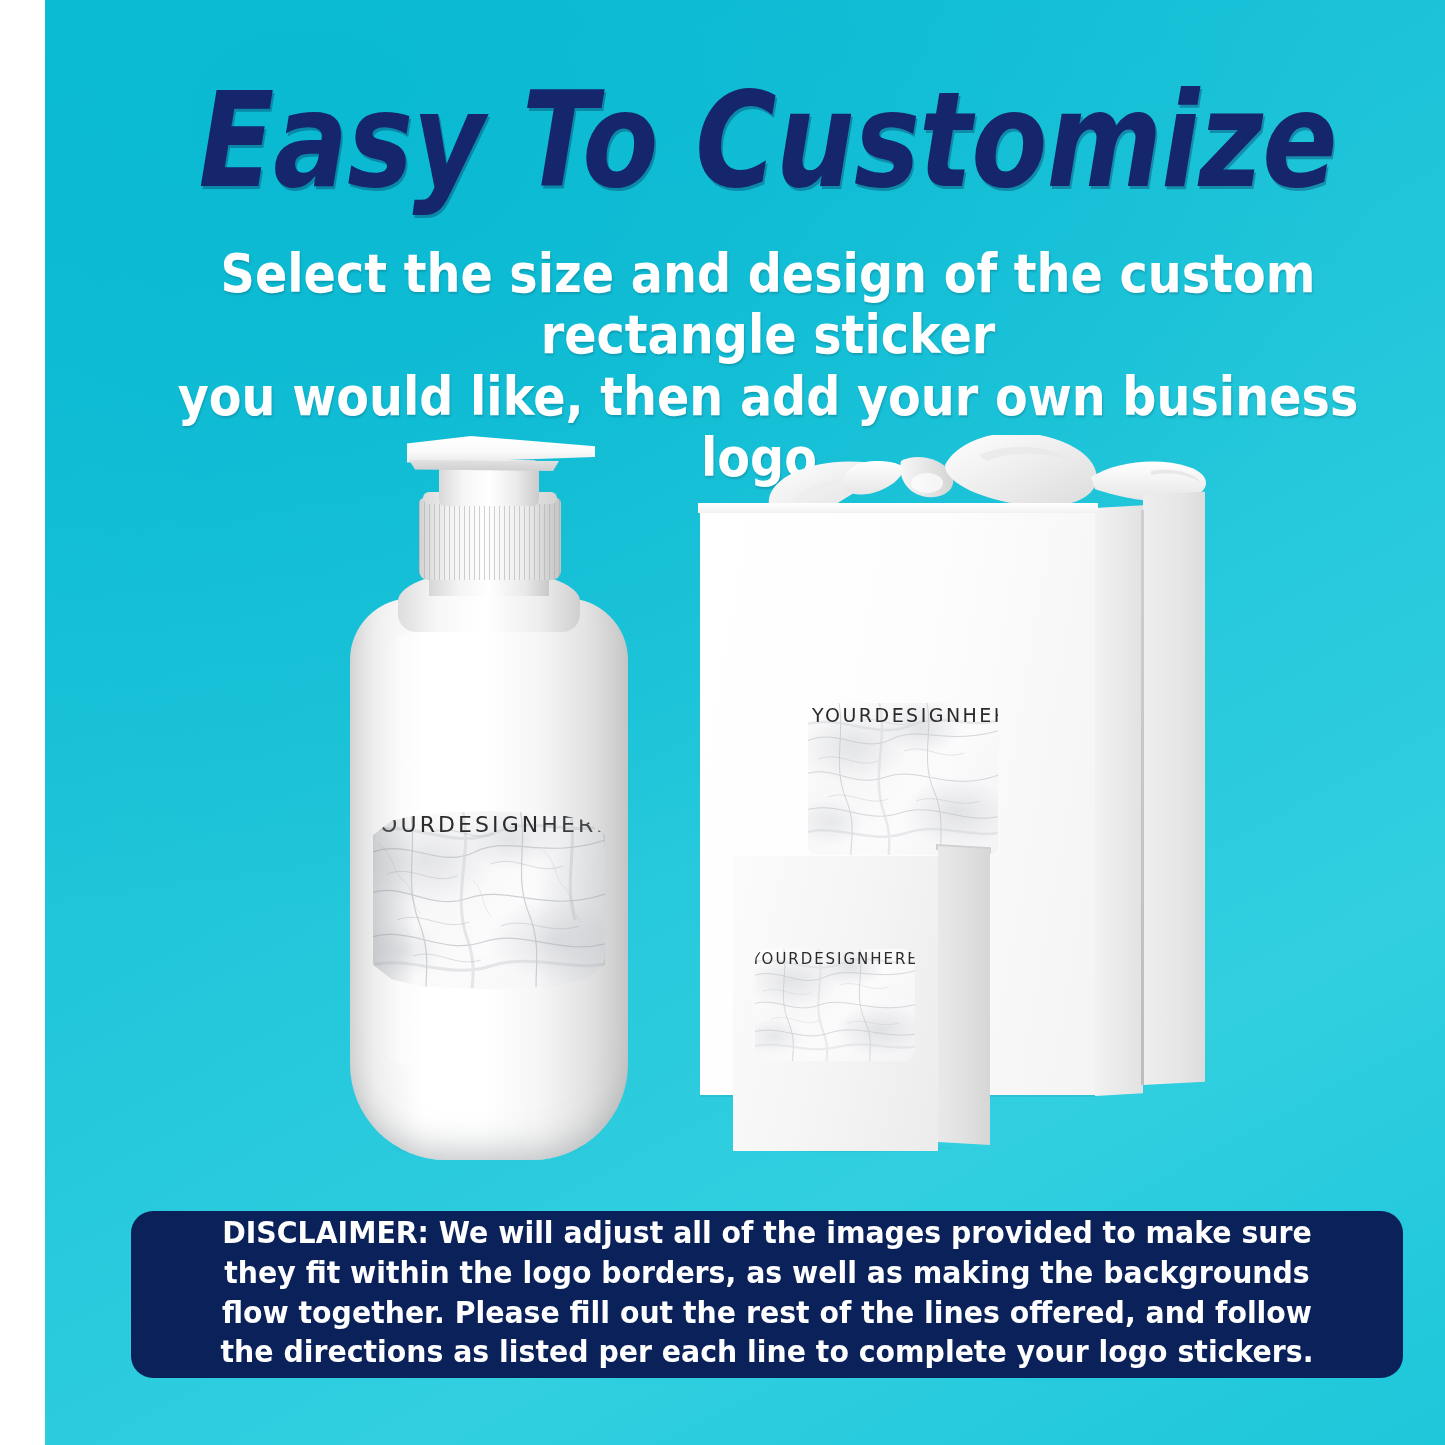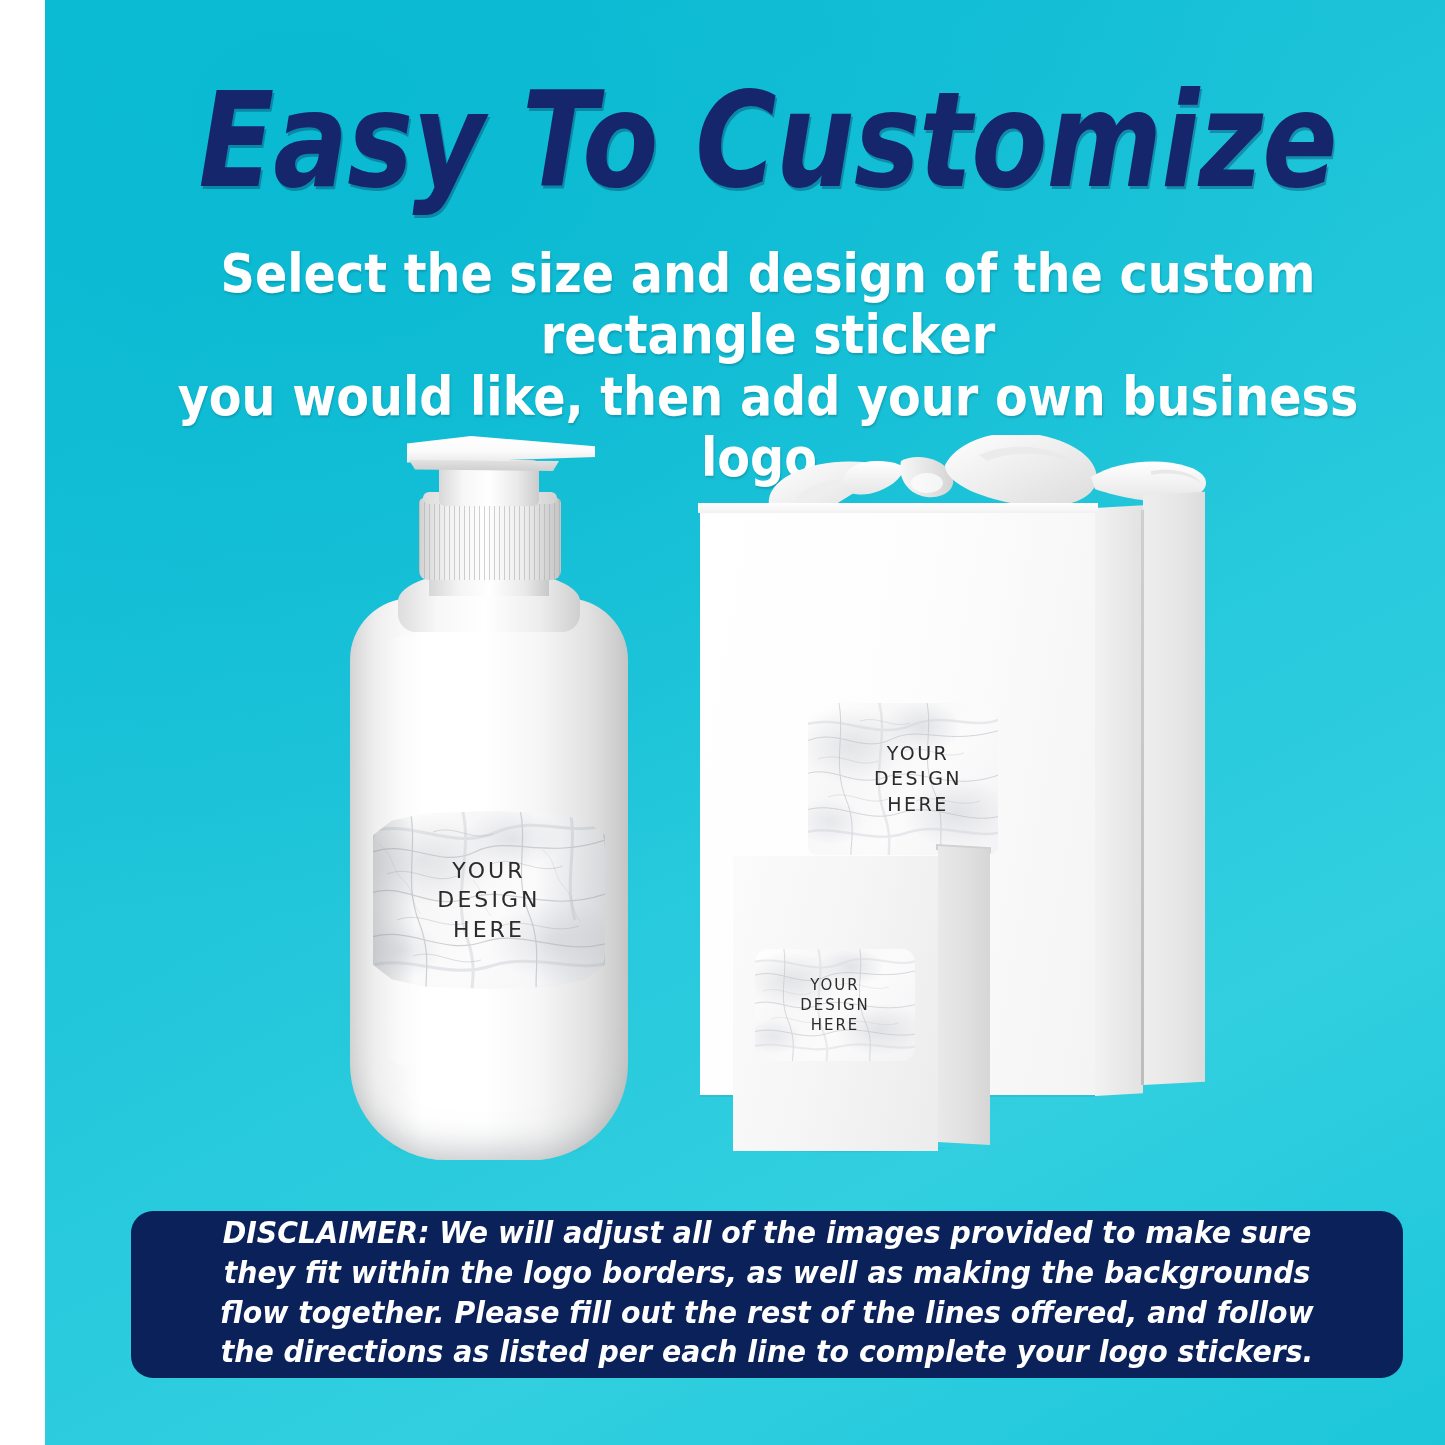--- a/index.html
+++ b/index.html
@@ -104,22 +104,22 @@
       radial-gradient(ellipse 36% 30% at 60% 16%, rgba(172,175,182,.30) 0%, rgba(172,175,182,0) 58%),
       radial-gradient(ellipse 30% 26% at 12% 78%, rgba(180,183,190,.26) 0%, rgba(180,183,190,0) 60%),
       linear-gradient(128deg,#ffffff 0%,#f7f7f8 30%,#fbfbfc 58%,#f3f3f5 100%);
     overflow:hidden;
   }
   .sticker .veins{ position:absolute; inset:0; opacity:.85; }
   .sticker .veins svg{ width:100%; height:100%; display:block; }
 
   .sticker .lbl{
     position:absolute; inset:0;
-    display:flex; flex-direction:column;
-    align-items:center; justify-content:center;
+    display:flex; flex-direction:row;
+    justify-content:center;
     font-family:"DejaVu Sans", sans-serif;
     font-weight:400;
     color:#2b2b2b;
     letter-spacing:.13em;
     line-height:1.34;
     text-align:center;
     white-space:nowrap;
   }
 
   
@@ -257,21 +257,20 @@
 
   
   .disclaimer{
     position:absolute;
     left:86px; top:1211px;
     width:1272px; height:167px;
     background:#0a2159;
     border-radius:22px;
     display:flex; align-items:center; justify-content:center;
     padding:6px 30px 10px 30px;
-    font-style:italic;
   }
   .disclaimer p{
     font-family:"DejaVu Sans", sans-serif;
     font-weight:700;
     font-size:30.5px;
     line-height:1.30;
     color:#ffffff;
     text-align:center;
     transform:scaleX(0.93);
   }

